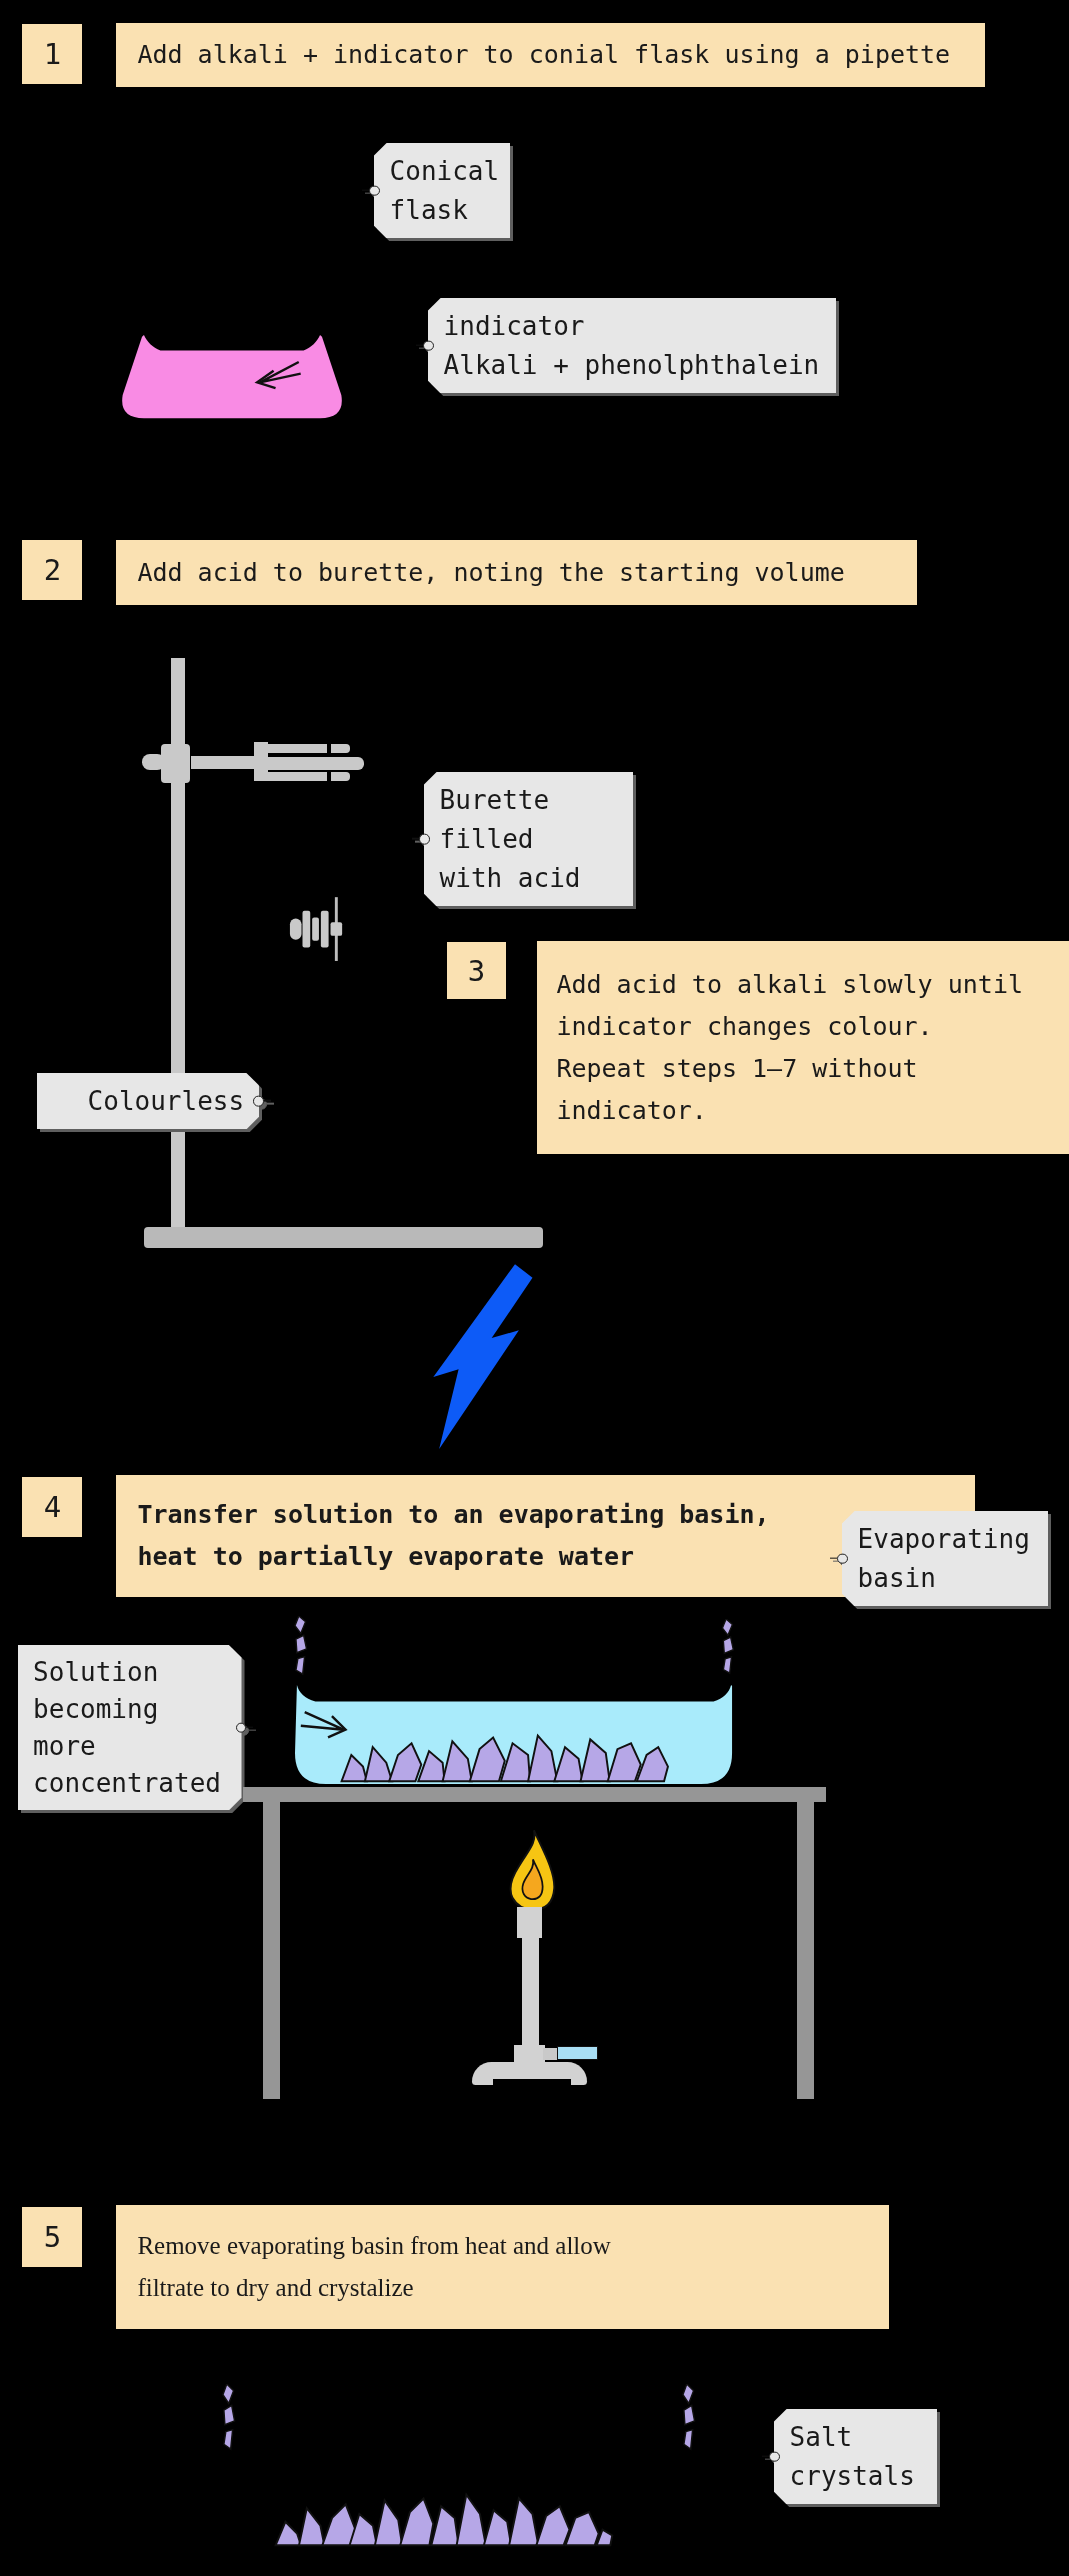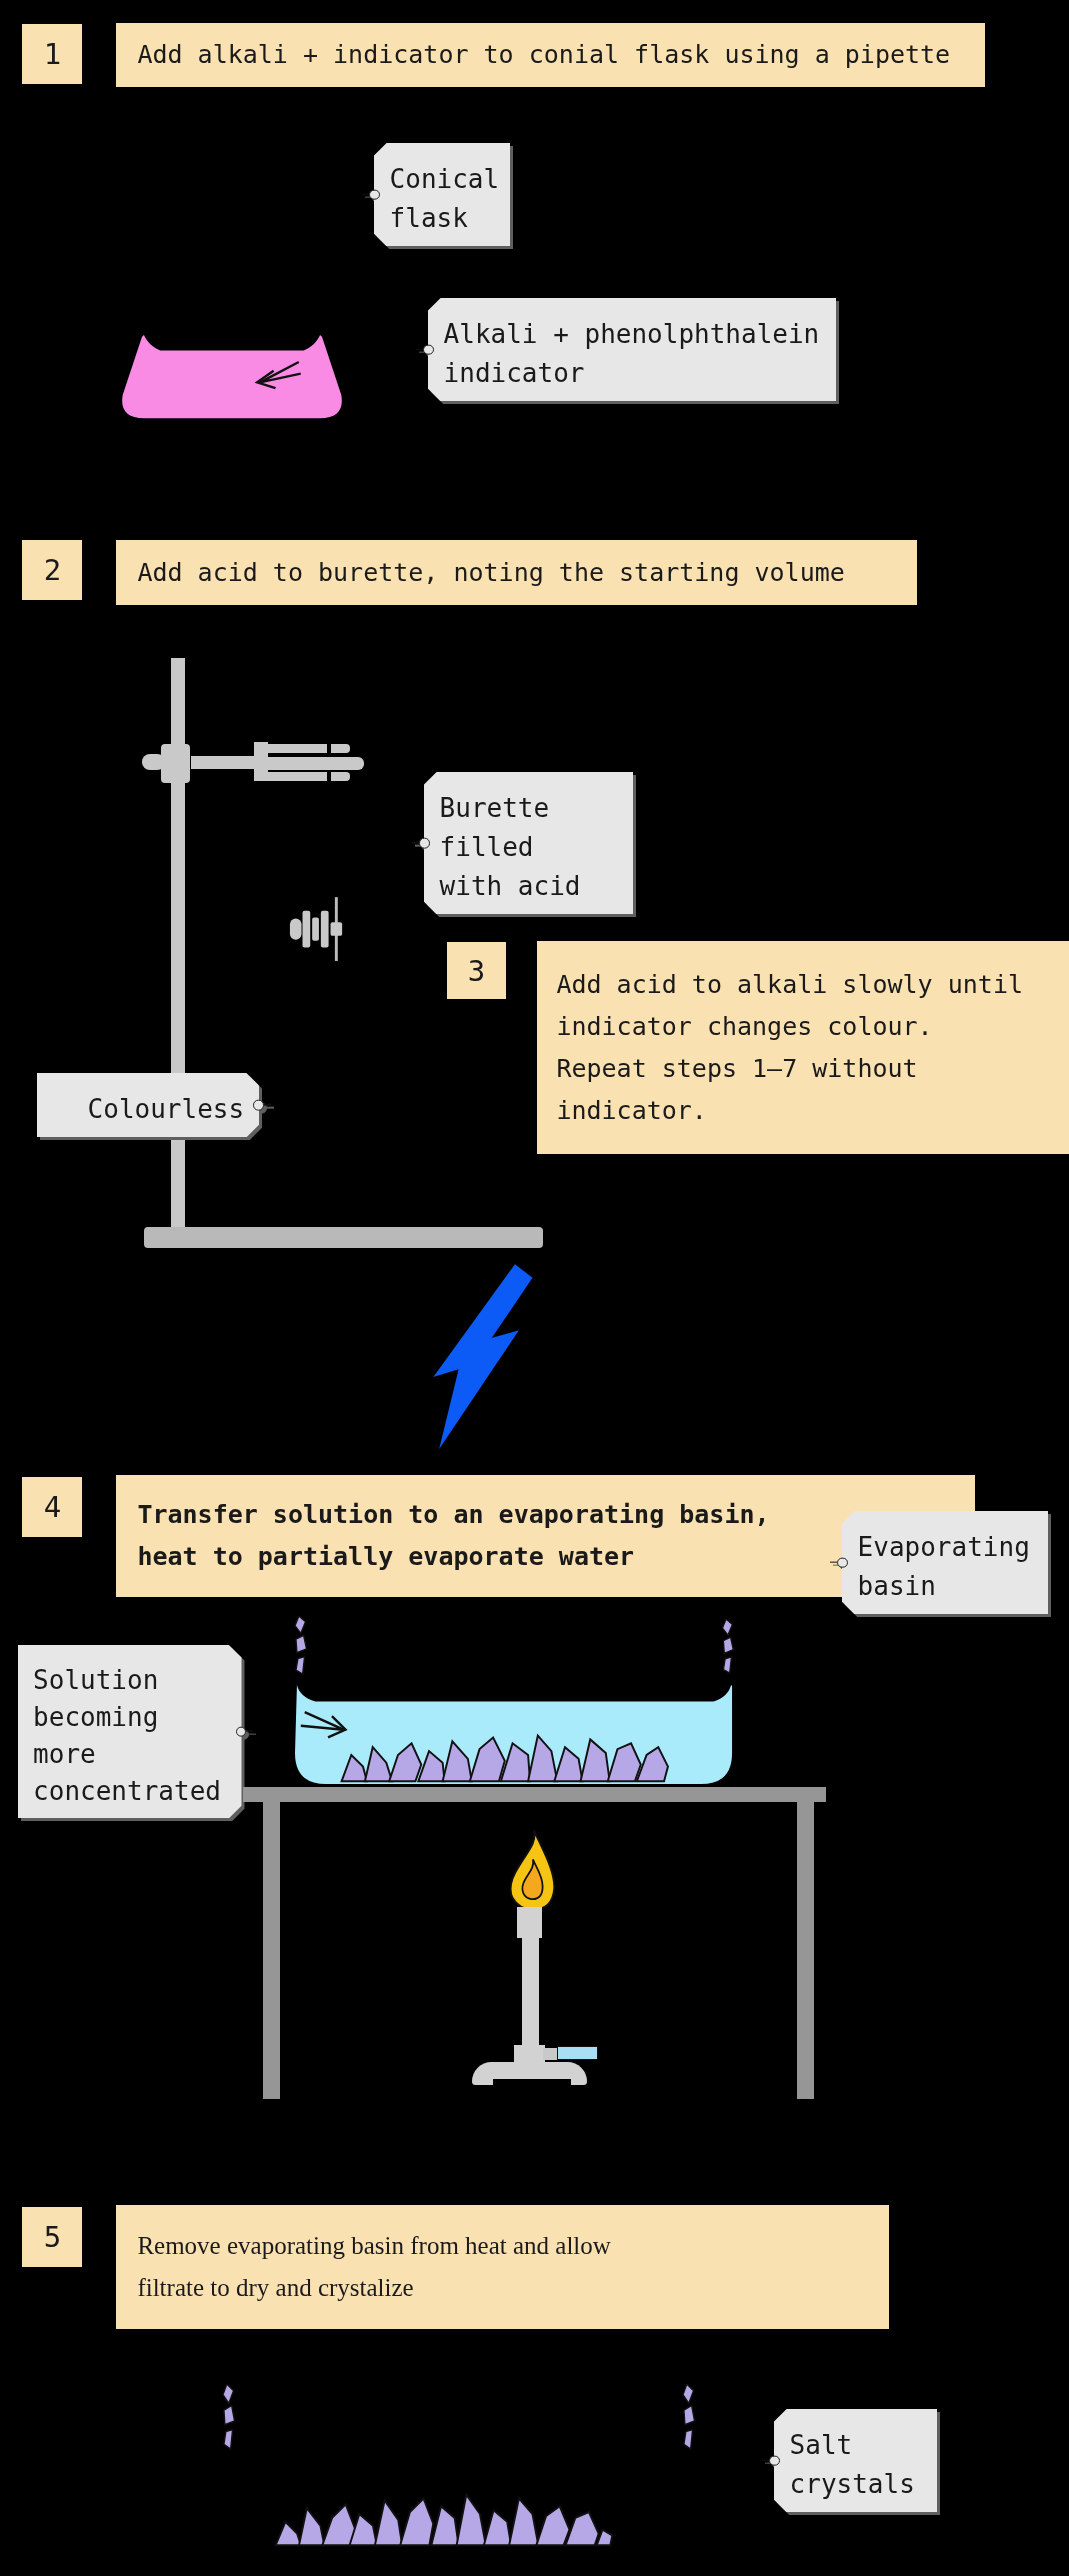--- a/index.html
+++ b/index.html
@@ -12,21 +12,21 @@
            font-size:29px;}
   .step-box{position:absolute;background:#FAE1B2;display:flex;flex-direction:column;
             justify-content:center;padding-left:21.4px;font-size:25px;line-height:42px;}
 
   
   .tag{position:absolute;font-size:26px;line-height:39px;
        filter:drop-shadow(3.9px 3.9px 0 #5f5f5f);}
   .tag::before{content:"";position:absolute;inset:0;background:#E7E7E7;}
   .tag.left::before{clip-path:polygon(12.6px 0,100% 0,100% 100%,12.6px 100%,0 calc(100% - 12.6px),0 12.6px);}
   .tag.right::before{clip-path:polygon(0 0,calc(100% - 12.6px) 0,100% 12.6px,100% calc(100% - 12.6px),calc(100% - 12.6px) 100%,0 100%);}
-  .tag .inner{position:relative;padding:8.7px 15.6px;margin-top:8px;}
+  .tag .inner{position:relative;padding:8.7px 15.6px;}
   .eyelet{position:absolute;width:8.7px;height:8.7px;border:1.9px solid #222;border-radius:50%;
           background:#E7E7E7;top:50%;transform:translateY(-50%);z-index:2;}
   .eyelet.left{left:-4.9px;}
   .eyelet.left::after{content:"";position:absolute;left:-7.8px;top:2.9px;width:6.8px;height:1.9px;background:#111;}
   .eyelet.right{right:-4.9px;}
   .eyelet.right::after{content:"";position:absolute;right:-7.8px;top:2.9px;width:6.8px;height:1.9px;background:#111;}
 
   
   .metal{position:absolute;background:#C9C9C9;}
   .metal-dark{position:absolute;background:#B9B9B9;}
@@ -49,22 +49,22 @@
     <span class="eyelet left"></span>
     <div class="inner">
       <div>Conical</div>
       <div>flask</div>
     </div>
   </div>
 
   <div class="tag left" style="left:428px;top:298px;width:408px;">
     <span class="eyelet left"></span>
     <div class="inner">
+      <div>indicator</div>
       <div>Alkali + phenolphthalein</div>
-      <div>indicator</div>
     </div>
   </div>
 
   <svg style="position:absolute;left:120px;top:333px;" width="224" height="89" viewBox="0 0 230 92">
     <path d="M24,2 C27,9 33,15 41,18 L189,18 C197,15 203,9 206,2 L208,4 L228,64 Q232,88 206,88 L24,88 Q-2,88 2,64 L22,4 Z" fill="#F98BE4"></path>
     <path d="M184,30 L144,51 M186,42 L144,51" stroke="#111" stroke-width="2.5" fill="none"></path>
     <path d="M158,39 L141,51 L160,57" stroke="#111" stroke-width="2.5" fill="none"></path>
   </svg>
 
   <div class="num-box" style="left:22.4px;top:540px;">

